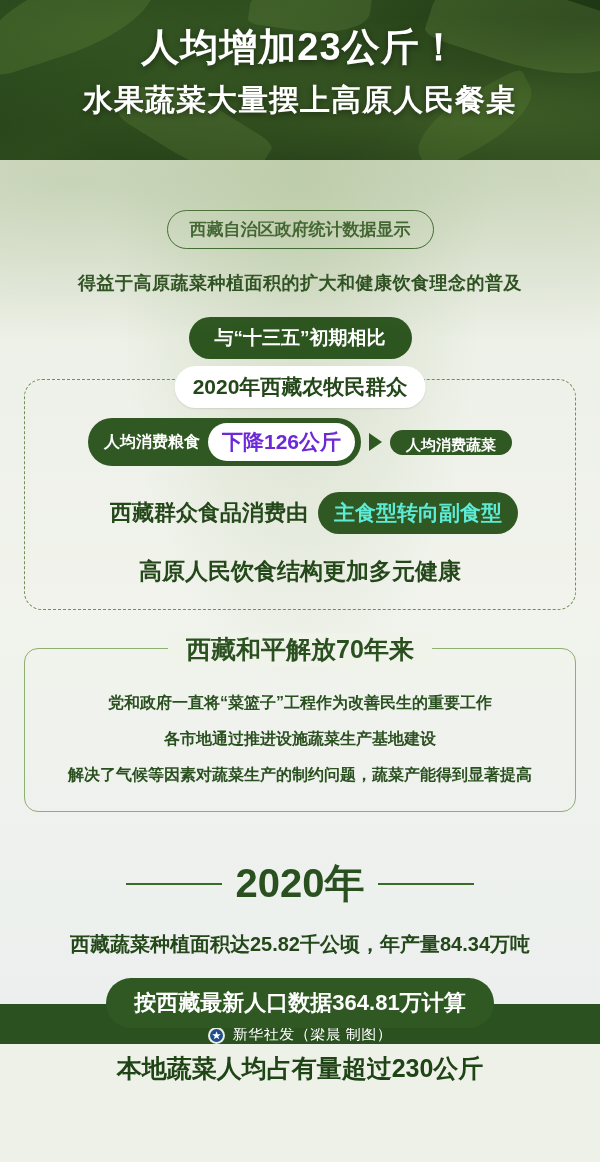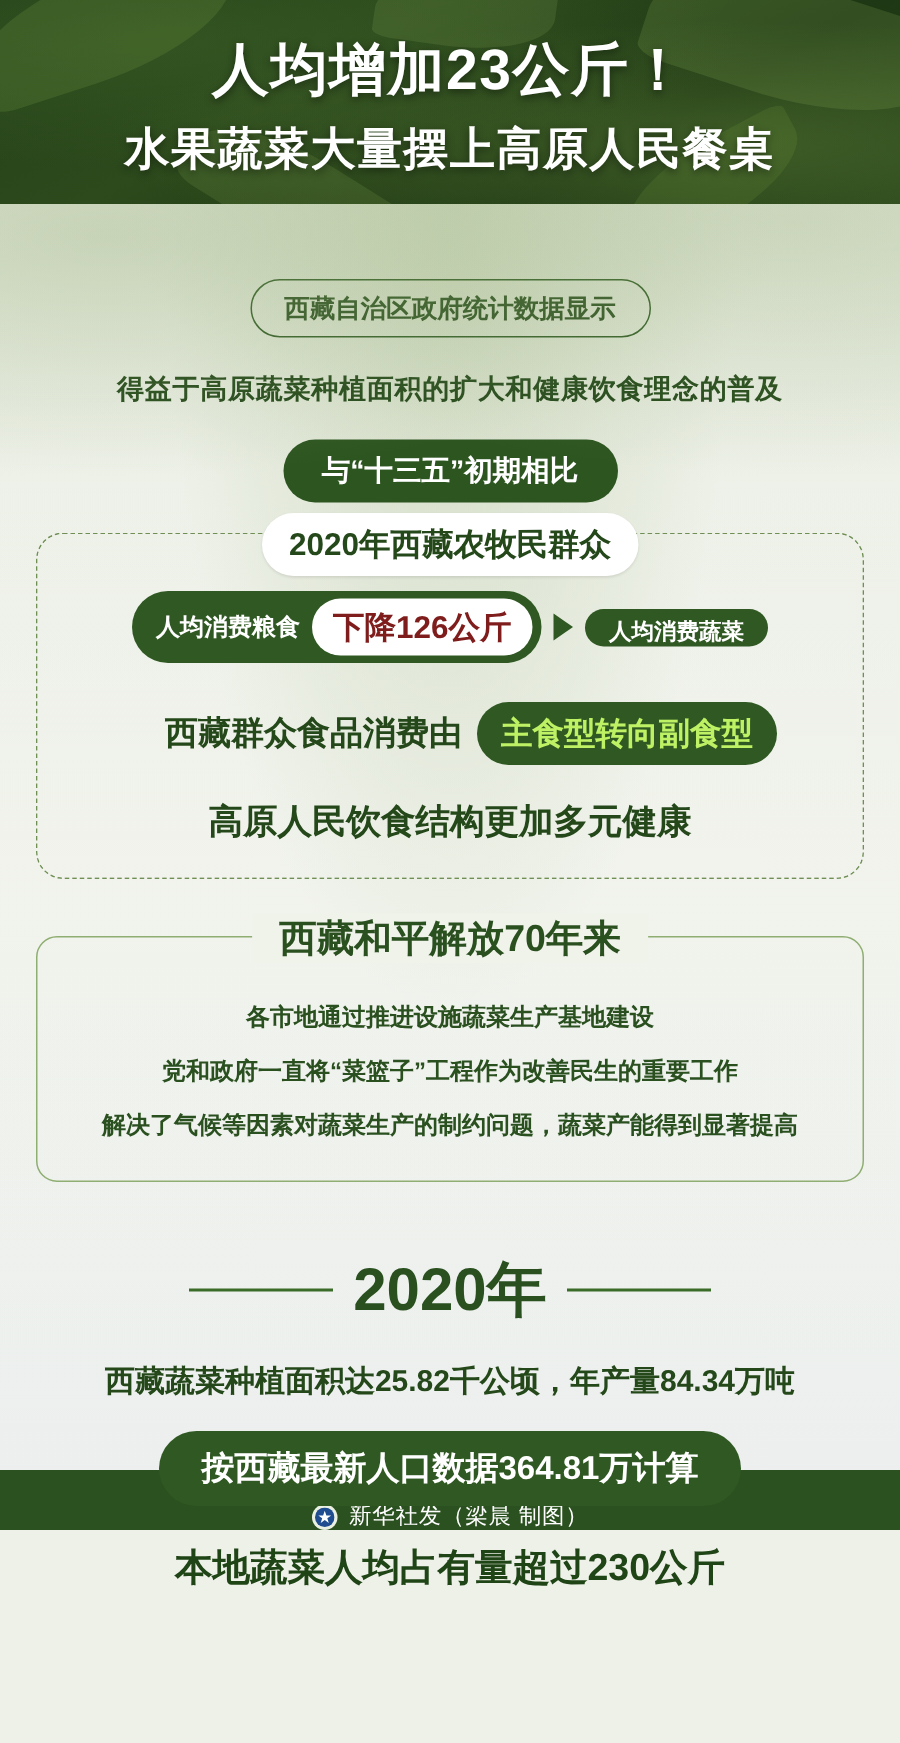--- a/index.html
+++ b/index.html
@@ -10,21 +10,21 @@
   }
   body {
     position: relative;
     overflow: hidden;
     background: #eef1e8;
   }
 
   
   .header {
     position: relative;
-    height: 136px;
+    height: 160px;
     background:
       radial-gradient(ellipse at 18% 20%, rgba(60,95,40,0.55) 0%, rgba(30,58,24,0.0) 55%),
       radial-gradient(ellipse at 80% 70%, rgba(86,120,52,0.55) 0%, rgba(30,58,24,0.0) 60%),
       linear-gradient(150deg, #234018 0%, #2c4a1c 35%, #1e3714 70%, #28441a 100%);
     overflow: hidden;
   }
   .leaf {
     position: absolute;
     background: rgba(120,160,70,0.22);
     border-radius: 60% 10% 60% 10%;
@@ -152,21 +152,21 @@
     gap: 8px;
   }
   .stat-left .lbl {
     color: #ffffff;
     font-size: 16px;
     font-weight: bold;
     white-space: nowrap;
   }
   .stat-left .val {
     background: #ffffff;
-    color: #7f1d1d;
+    color: #6d28d9;
     border-radius: 999px;
     padding: 5px 14px;
     font-size: 21px;
     font-weight: bold;
     white-space: nowrap;
   }
   .arrow-icon {
     width: 0; height: 0;
     border-top: 9px solid transparent;
     border-bottom: 9px solid transparent;
@@ -204,21 +204,21 @@
     margin-top: 26px;
   }
   .conv-row .txt {
     color: #24481a;
     font-size: 22px;
     font-weight: bold;
     margin-left: 28px;
   }
   .conv-row .chip {
     background: #2f5822;
-    color: #bef264;
+    color: #5eead4;
     border-radius: 999px;
     padding: 7px 16px;
     font-size: 21px;
     font-weight: bold;
   }
   .conv-sub {
     margin-top: 22px;
     color: #24481a;
     font-size: 23px;
     font-weight: bold;
@@ -362,22 +362,22 @@
     <div class="conv-row">
       <span class="txt">西藏群众食品消费由</span>
       <span class="chip">主食型转向副食型</span>
     </div>
 
     <div class="conv-sub centered">高原人民饮食结构更加多元健康</div>
   </div>
 
   <div class="years-card centered">
     <div class="years-title">西藏和平解放70年来</div>
+    <div class="years-line">党和政府一直将“菜篮子”工程作为改善民生的重要工作</div>
     <div class="years-line">各市地通过推进设施蔬菜生产基地建设</div>
-    <div class="years-line">党和政府一直将“菜篮子”工程作为改善民生的重要工作</div>
     <div class="years-line">解决了气候等因素对蔬菜生产的制约问题，蔬菜产能得到显著提高</div>
   </div>
 
   <div class="centered">
     <div class="year-head">
       <span class="rule"></span>
       <span class="yr">2020年</span>
       <span class="rule"></span>
     </div>
     <div class="year-line">西藏蔬菜种植面积达25.82千公顷，年产量84.34万吨</div>

